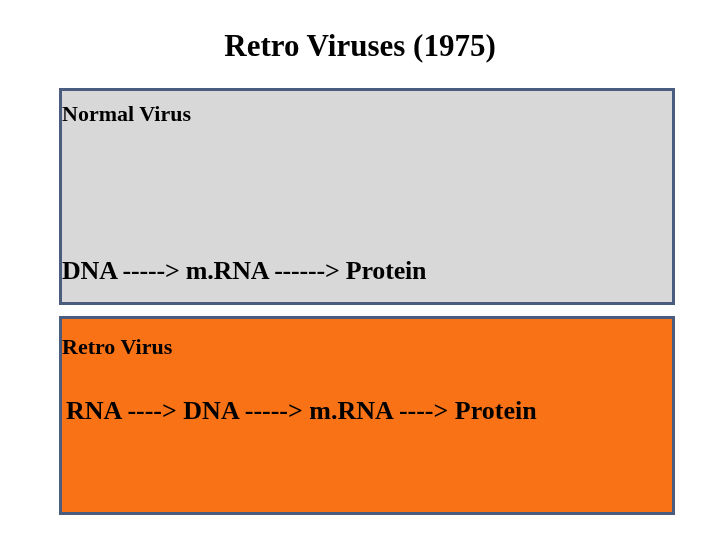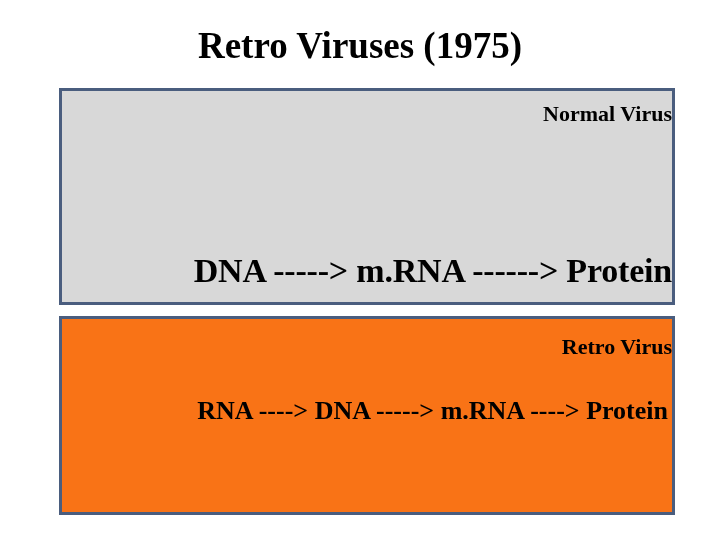--- a/index.html
+++ b/index.html
@@ -22,21 +22,21 @@
     height: 540px;
     background: #ffffff;
   }
 
   .slide-title {
     position: absolute;
     left: 0;
     top: 27px;
     width: 720px;
     text-align: center;
-    font-size: 37px;
+    font-size: 31px;
     font-weight: bold;
     line-height: 38px;
     letter-spacing: 0px;
     color: #000000;
     white-space: nowrap;
   }
 
   
   .panel {
     position: absolute;
@@ -63,41 +63,41 @@
   .panel-inner {
     position: relative;
     width: 100%;
     height: 100%;
   }
 
   .line {
     position: absolute;
     left: 0;
     width: 100%;
-    text-align: right;
+    text-align: left;
     font-weight: bold;
     color: #000000;
   }
 
   
   .normal-heading {
     top: 9px;
     font-size: 22px;
     line-height: 28px;
   }
 
   .central-dogma {
     top: 65px;
     font-size: 24px;
     line-height: 30px;
   }
 
   .dna-flow {
     top: 164px;
-    font-size: 34px;
+    font-size: 26px;
     line-height: 32px;
     white-space: nowrap;
     letter-spacing: -0.2px;
   }
 
   
   .retro-heading {
     top: 14px;
     font-size: 22px;
     line-height: 28px;

